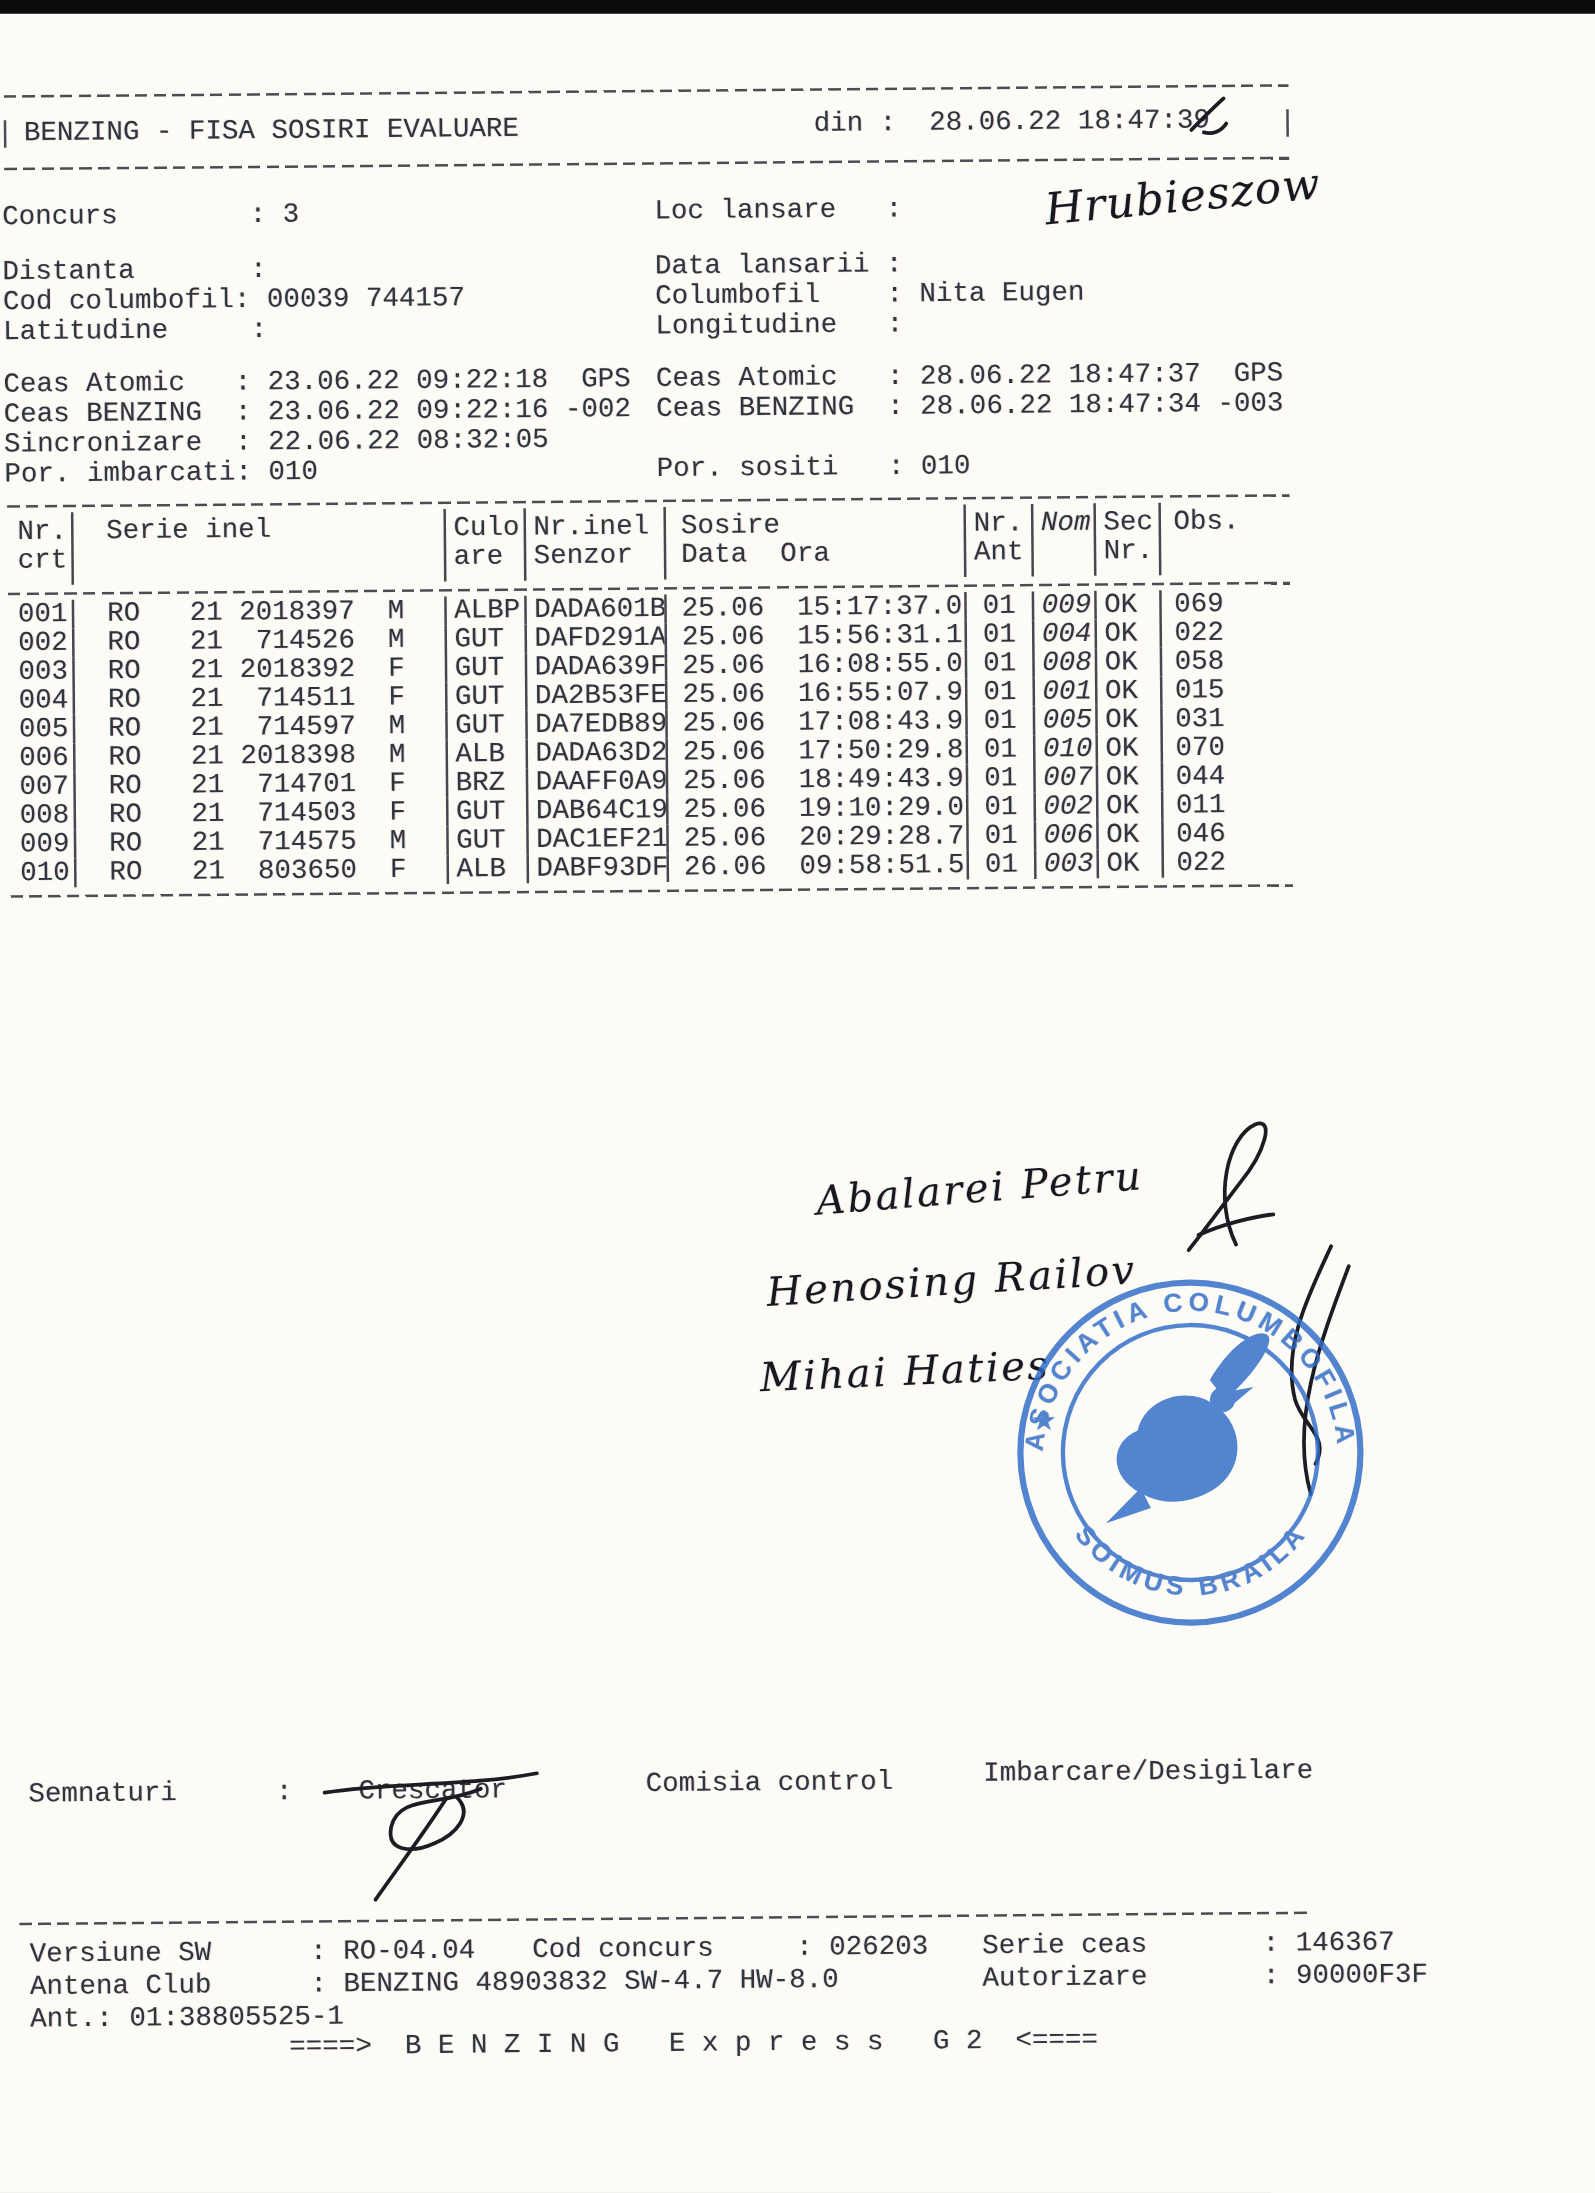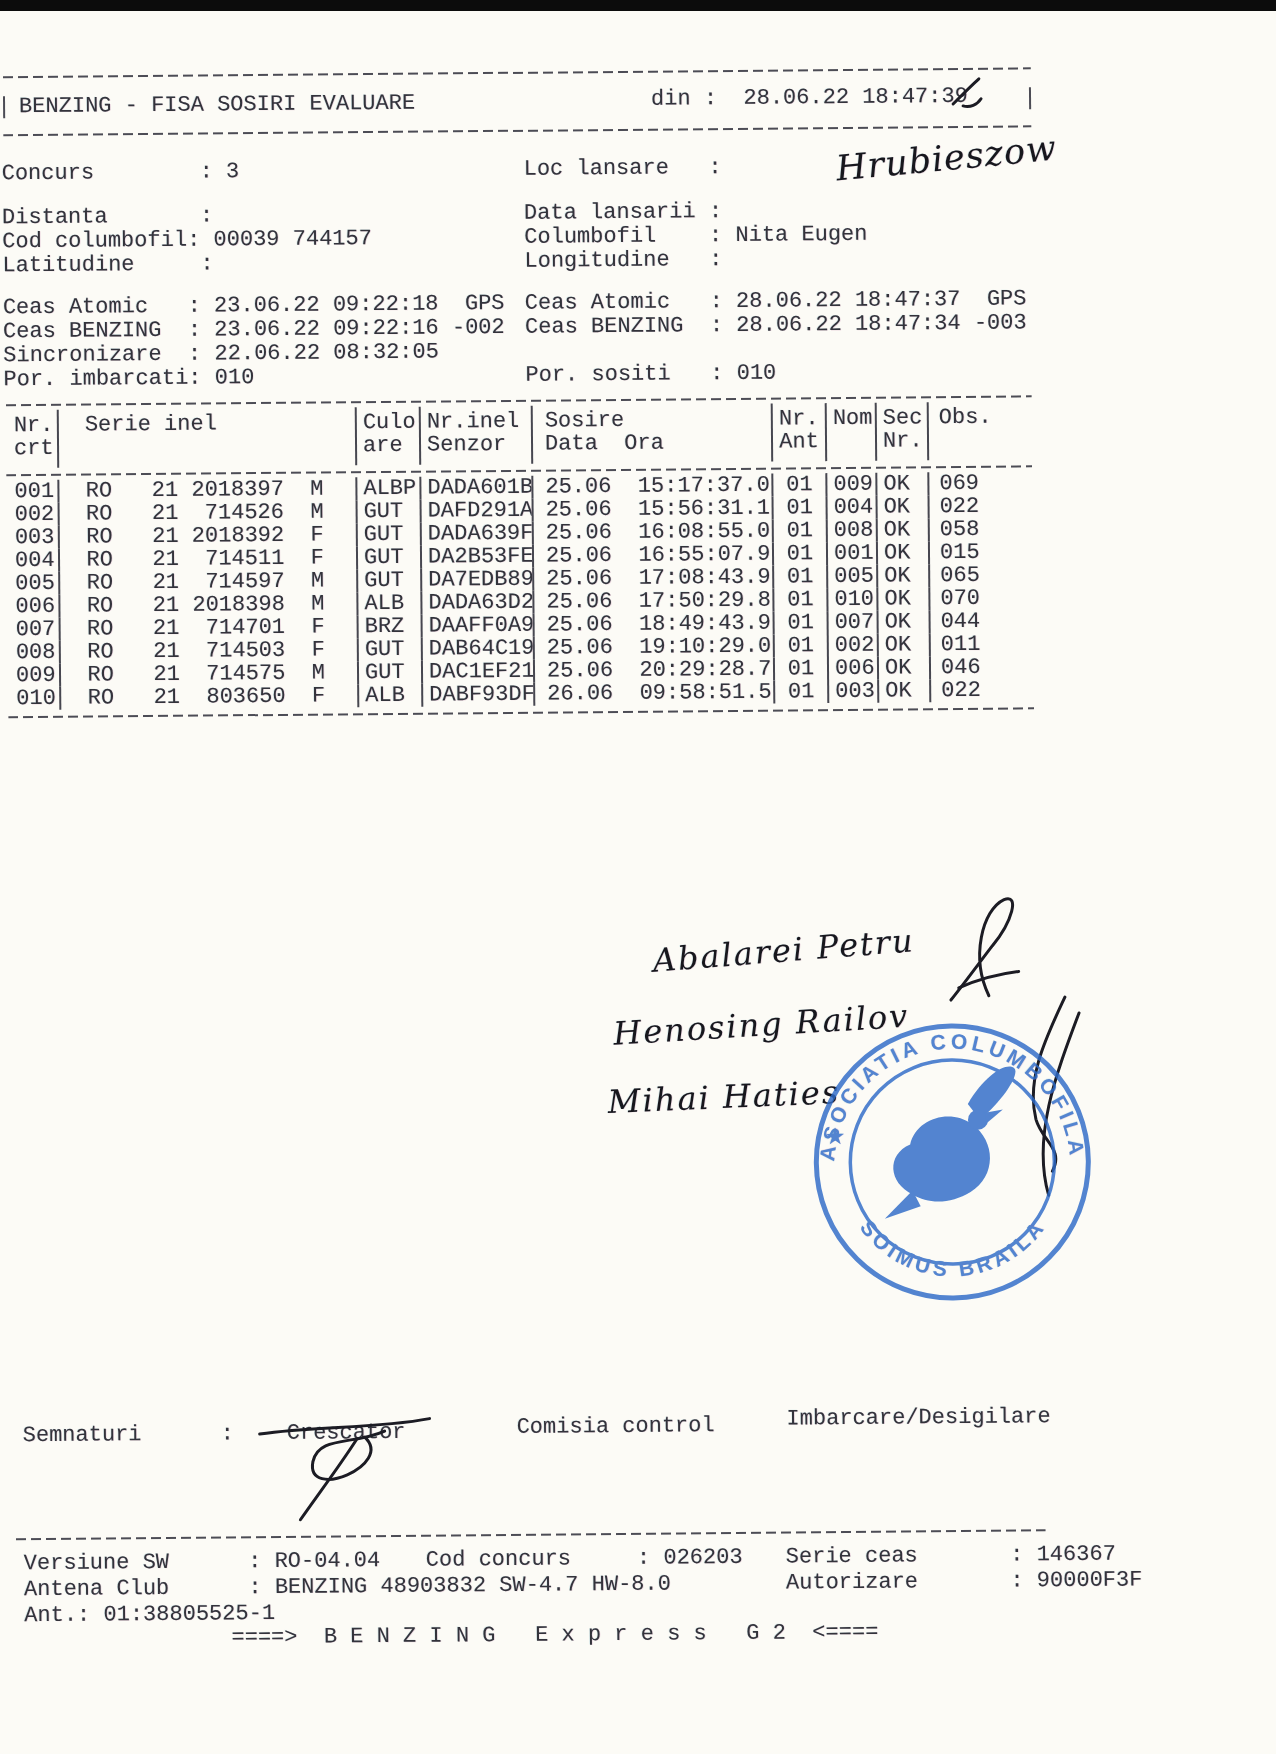--- a/index.html
+++ b/index.html
@@ -37,21 +37,21 @@
   .tbl .hdr th{padding-top:4px;padding-bottom:8px;border-left:2px solid #474750;}
   .tbl .hdr th:first-child{border-left:none;}
   .tbl tbody td{height:23px;line-height:23px;border-left:2px solid #474750;}
   .tbl tbody td:first-child{border-left:none;}
   .tbl tr.rule td{height:12px;border-left:none;
       background-image:repeating-linear-gradient(90deg,#4c4c55 0 10px,transparent 10px 15px);
       background-size:100% 2px;background-repeat:no-repeat;background-position:0 55%;}
   .c-nr{padding-left:8px!important;}
   .c-culo{padding-left:6px!important;}
   .c-senzor{padding-left:6px!important;}
-  .c-nom{padding-left:6px!important;}
+  .c-nom{padding-left:6px!important;font-style:italic;}
   .c-sec{padding-left:6px!important;}
   .c-obs{padding-left:10px!important;}
   .c-ant{text-align:center!important;}
   th.c-serie{padding-left:26px!important;}
   th.c-sosire,td.c-sosire{padding-left:12px!important;}
   .f-co,.f-yr,.f-ring,.f-sex,.f-date{display:inline-block;white-space:pre;}
   .f-co{margin-left:2ch;width:2ch;}
   .f-yr{margin-left:3ch;width:2ch;}
   .f-ring{margin-left:1ch;width:7ch;text-align:right;}
   .f-sex{margin-left:2ch;width:1ch;}
@@ -198,21 +198,21 @@
 
           <tr class="datarow">
             <td class="c-nr">005</td>
             <td class="c-serie"><span class="f-co">RO</span><span class="f-yr">21</span><span class="f-ring">714597</span><span class="f-sex">M</span></td>
             <td class="c-culo">GUT</td>
             <td class="c-senzor">DA7EDB89</td>
             <td class="c-sosire"><span class="f-date">25.06</span><span class="f-time">17:08:43.9</span></td>
             <td class="c-ant">01</td>
             <td class="c-nom">005</td>
             <td class="c-sec">OK</td>
-            <td class="c-obs">065</td>
+            <td class="c-obs">031</td>
           </tr>
 
           <tr class="datarow">
             <td class="c-nr">006</td>
             <td class="c-serie"><span class="f-co">RO</span><span class="f-yr">21</span><span class="f-ring">2018398</span><span class="f-sex">M</span></td>
             <td class="c-culo">ALB</td>
             <td class="c-senzor">DADA63D2</td>
             <td class="c-sosire"><span class="f-date">25.06</span><span class="f-time">17:50:29.8</span></td>
             <td class="c-ant">01</td>
             <td class="c-nom">010</td>

